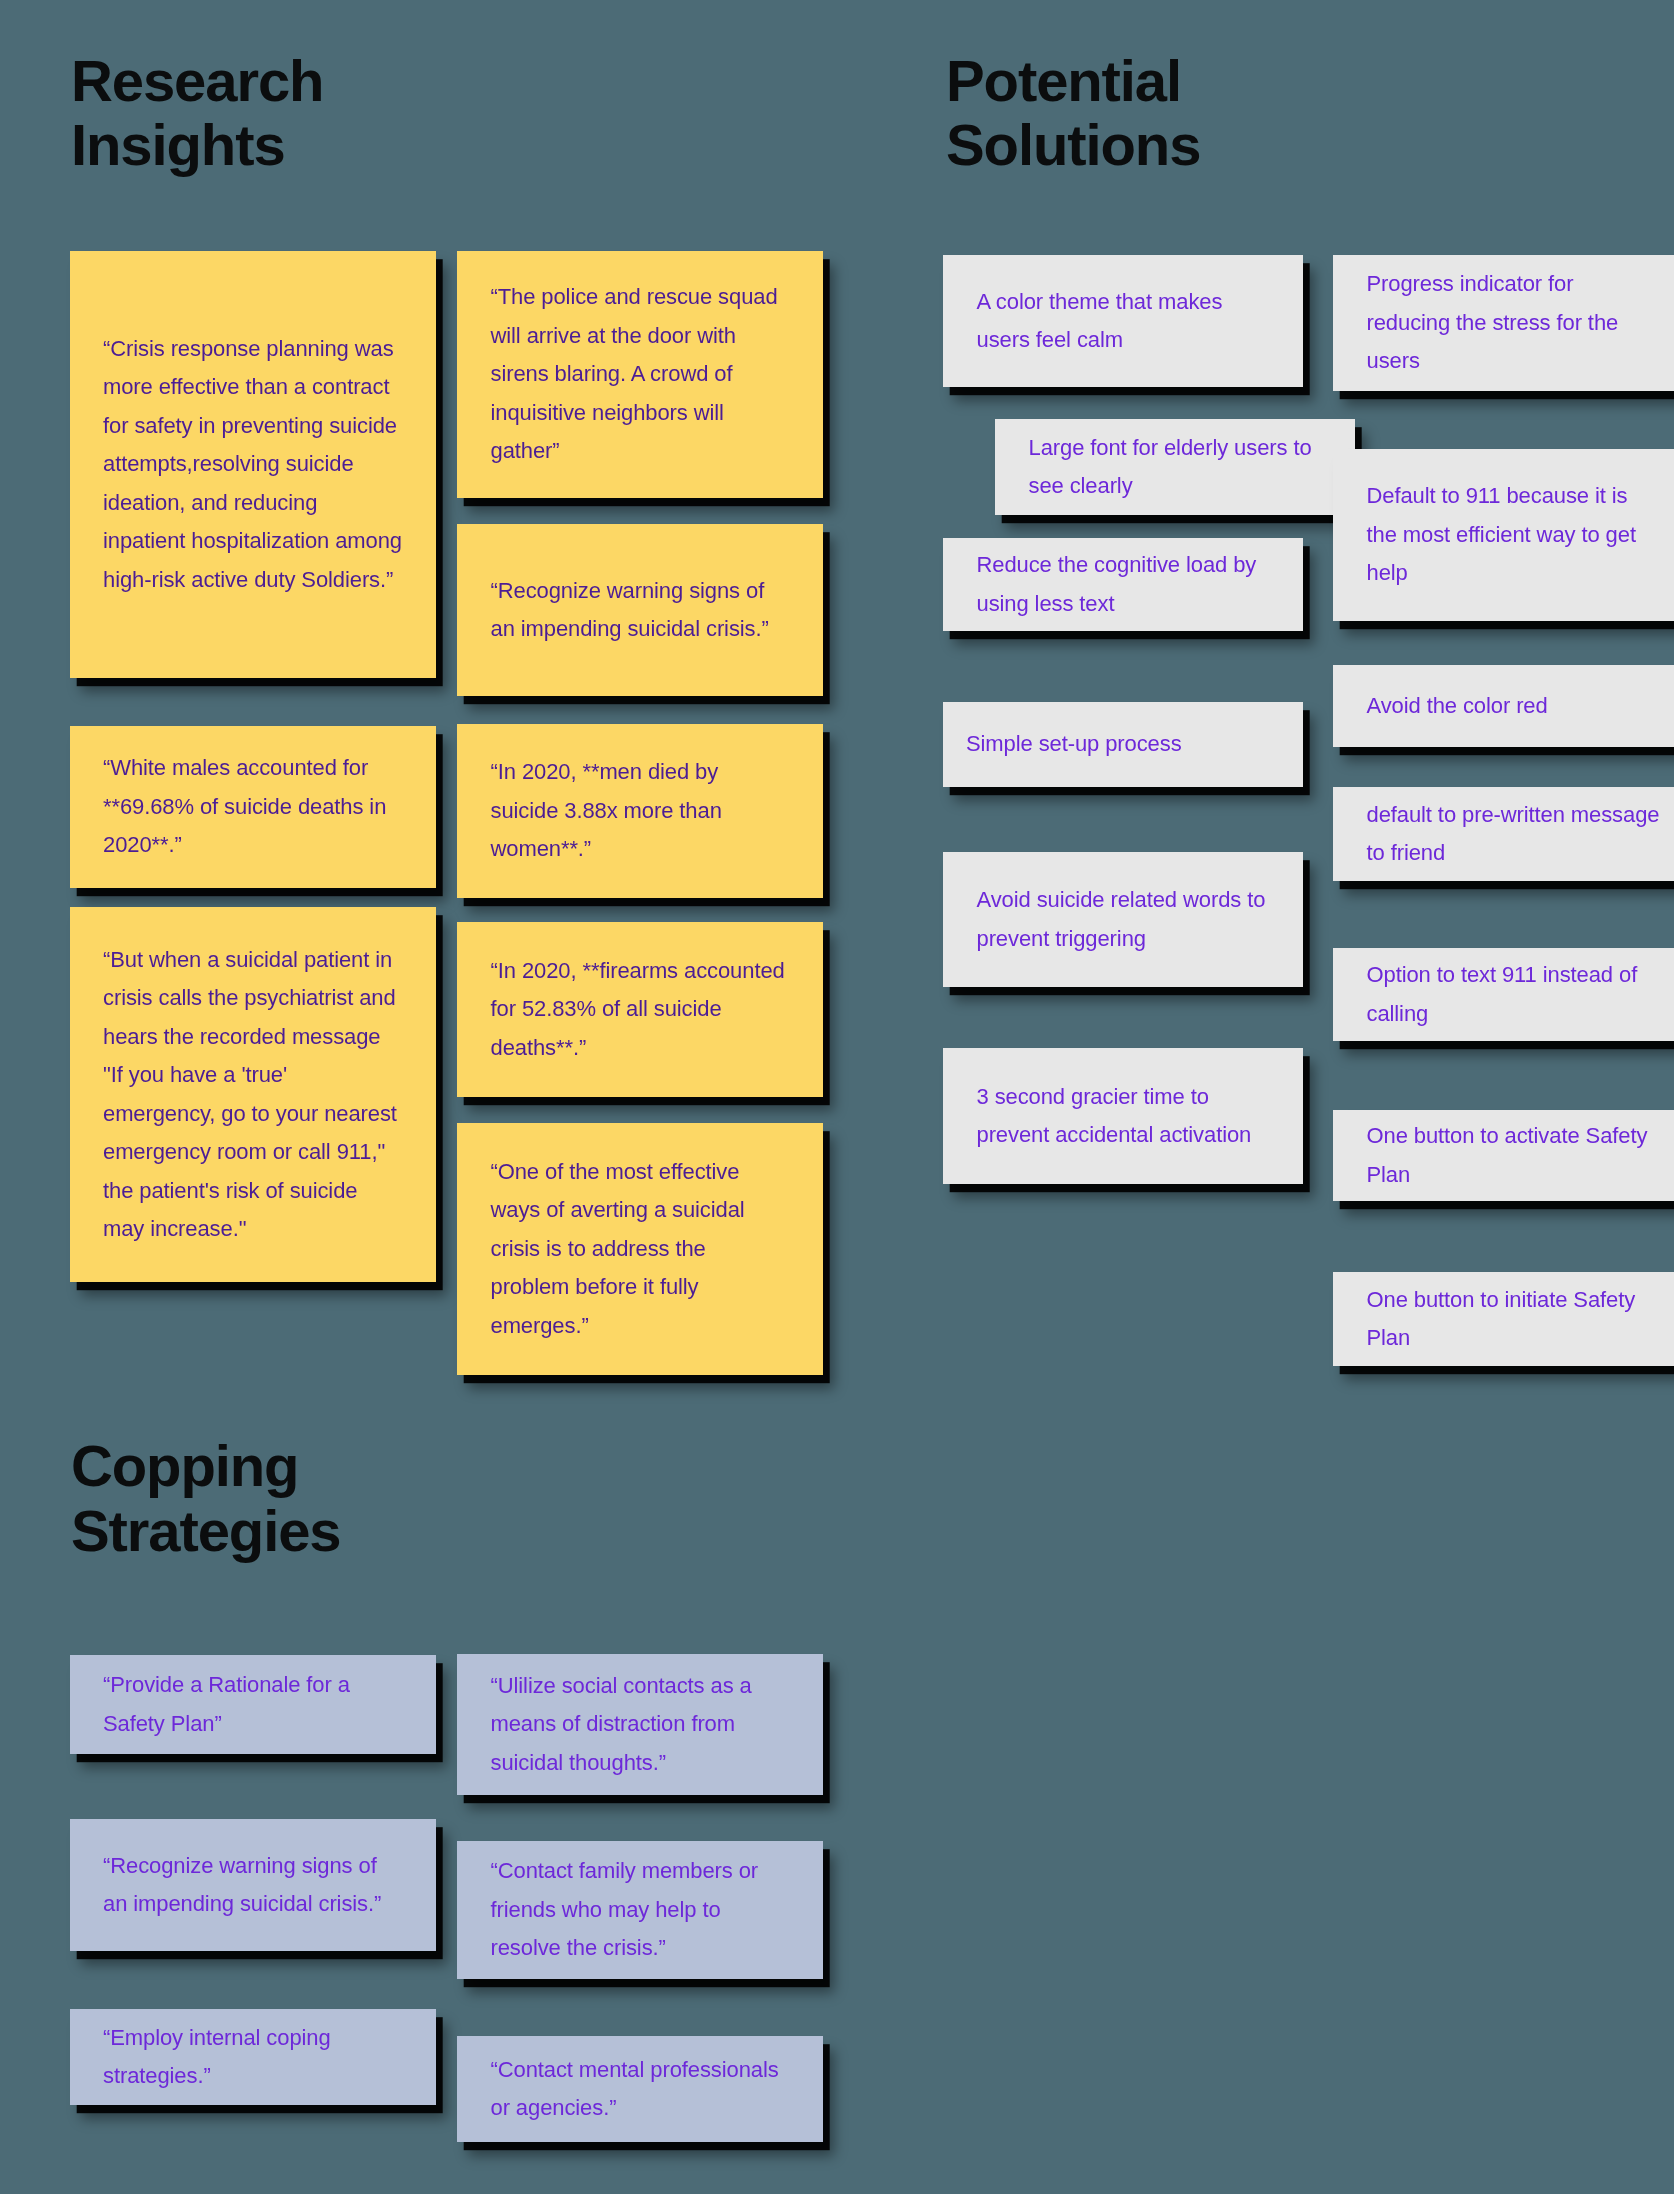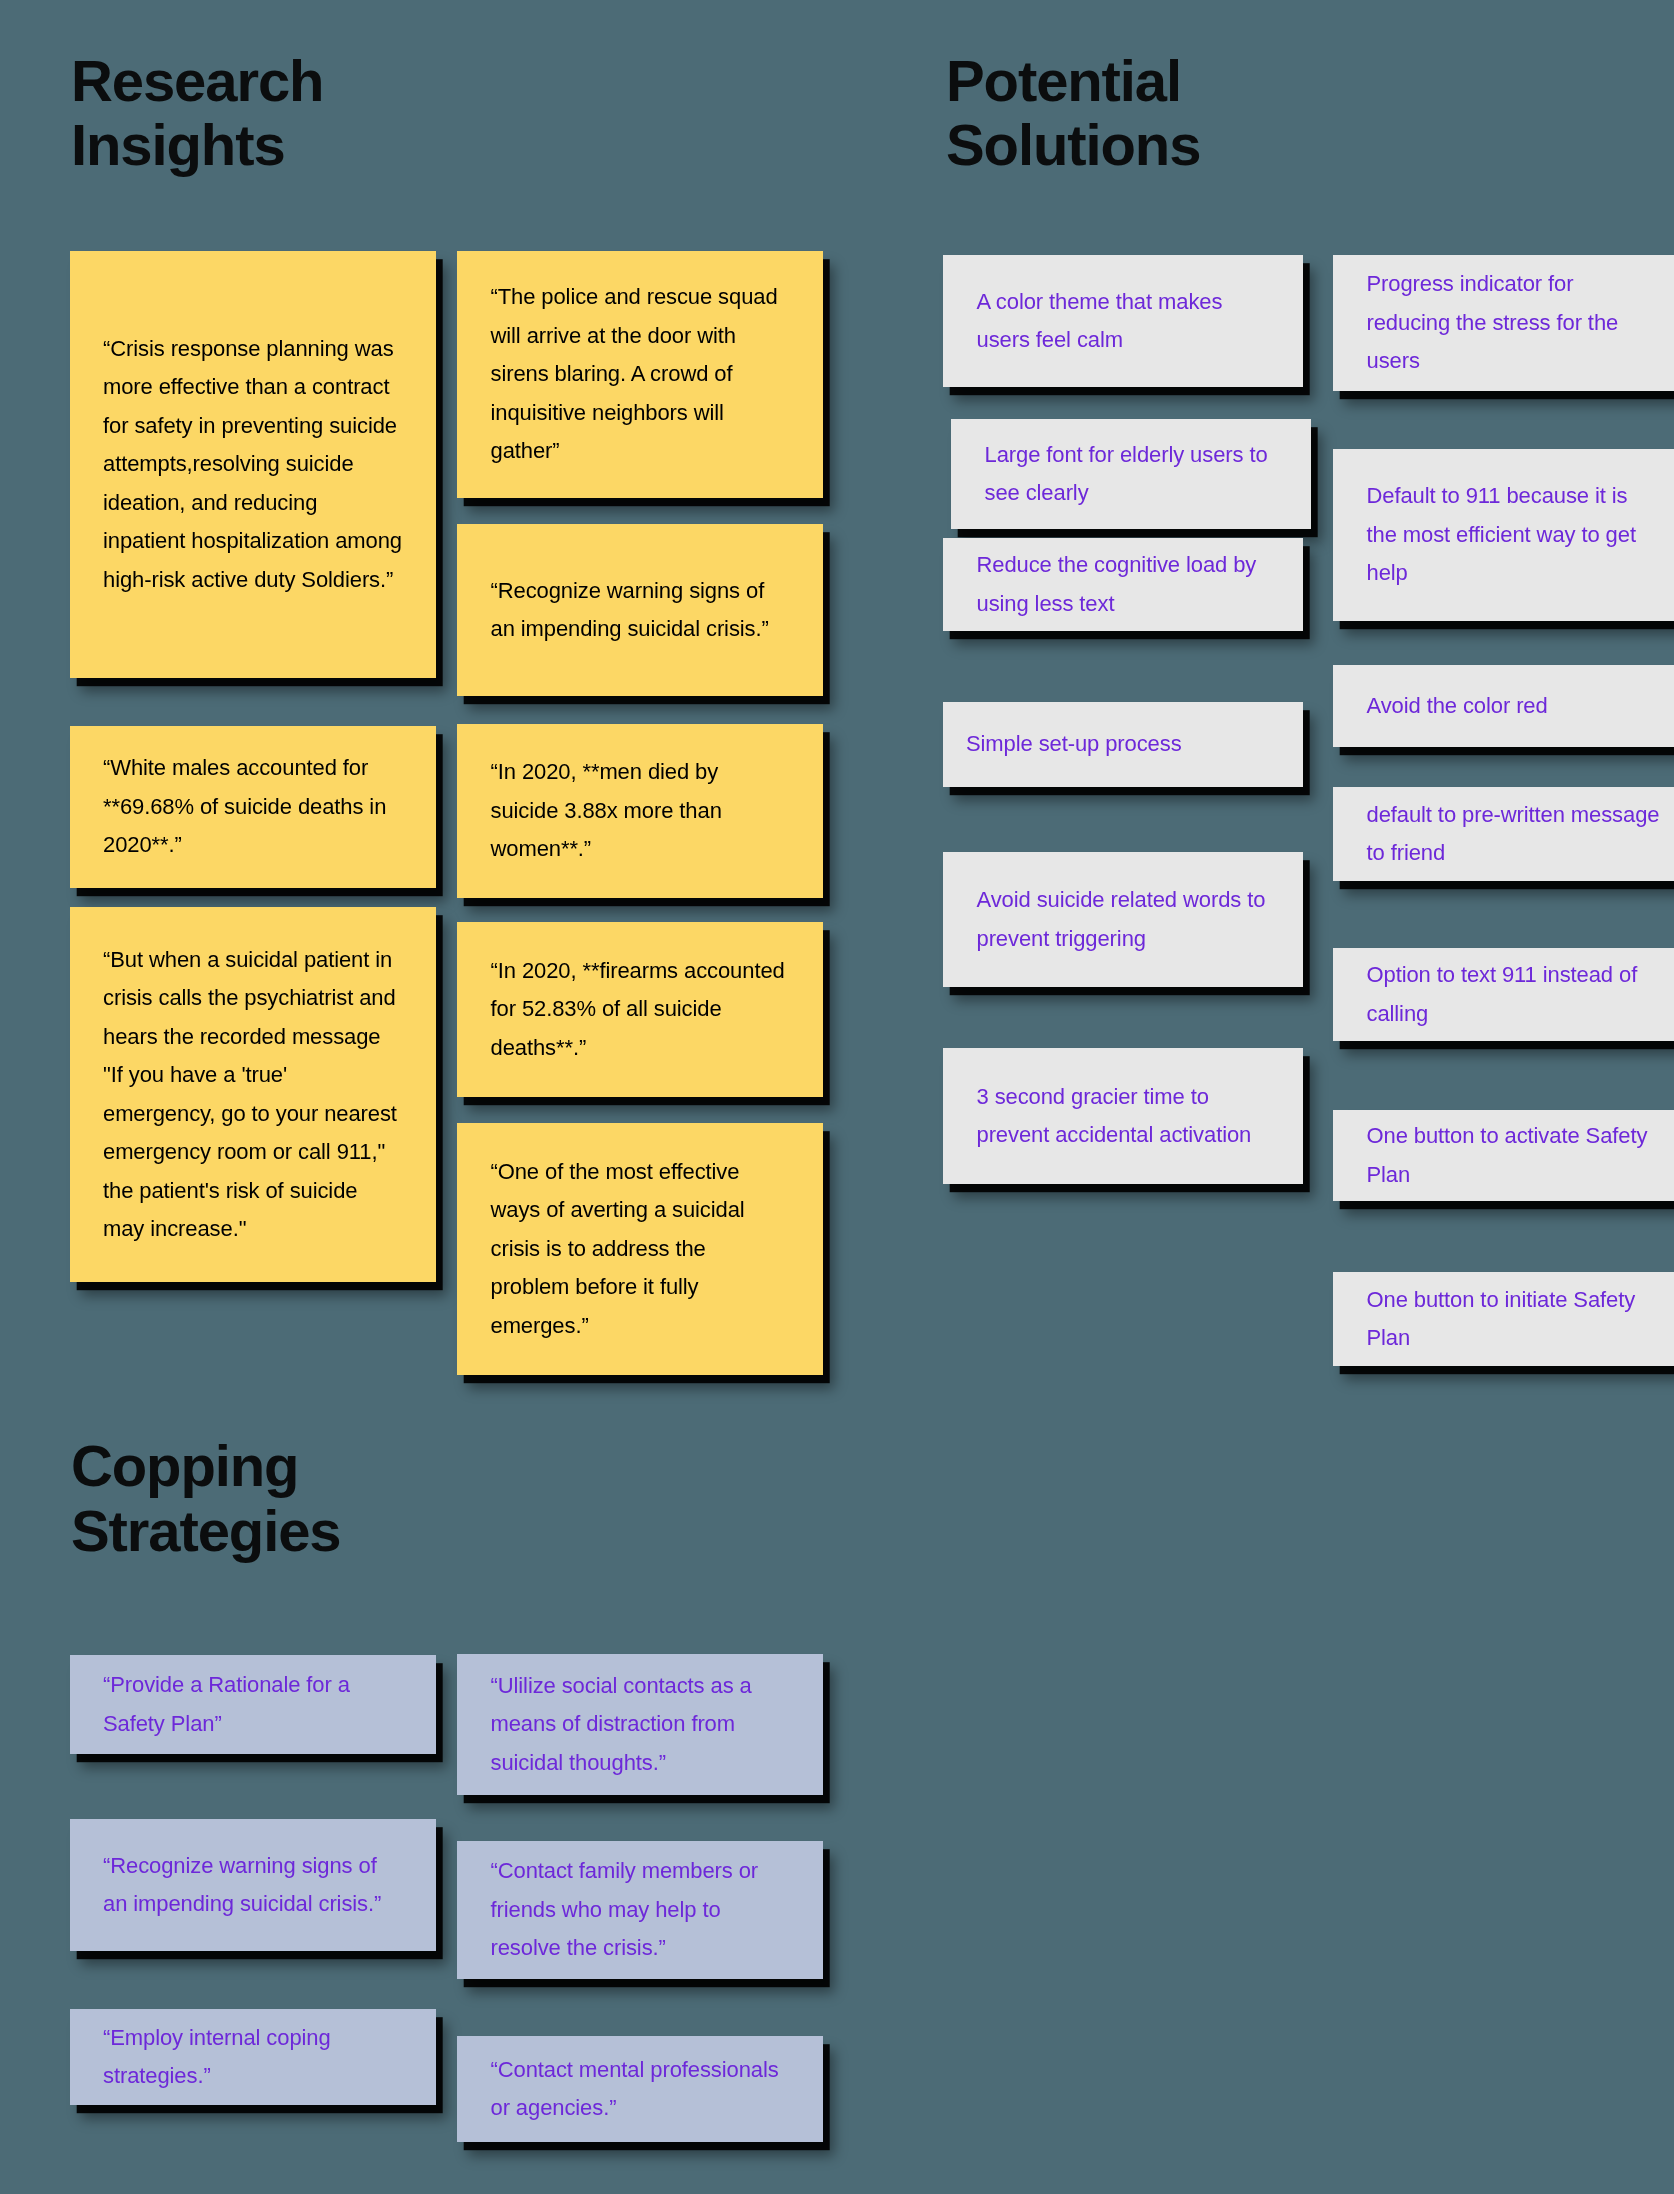--- a/index.html
+++ b/index.html
@@ -39,21 +39,21 @@
     position: absolute;
     box-shadow: 6.7px 8.2px 0 rgba(0,0,0,0.92), 10.5px 13.5px 12px rgba(0,0,0,0.40);
     padding: 19.5px 22.5px;
     display: flex;
     align-items: center;
   }
   .card .txt {
     font-family: "Liberation Sans", sans-serif;
     font-size: 22px;
     line-height: 1.75;
-    color: #000000;
+    color: #4c1d95;
     white-space: pre-line;
     letter-spacing: -0.1px;
   }
 
   .card.yellow { background: #FCD765; }
   .card.gray   { background: #E7E7E7; }
   .card.blue   { background: #B5C0D7; }
 
   .card.gray .txt, .card.blue .txt { color: #6d28d9; }
 </style>
@@ -90,21 +90,21 @@
   <div class="card yellow" style="left:413px; top:1079px; width:366px; height:252px;">
     <span class="txt">“One of the most effective ways of averting a suicidal crisis is to address the problem before it fully emerges.”</span>
   </div>
 
   <div class="section-title" id="title-solutions">Potential
 Solutions</div>
 
   <div class="card gray" style="left:899px; top:211px; width:360px; height:132px;">
     <span class="txt">A color theme that makes users feel calm</span>
   </div>
-  <div class="card gray" style="left:907px; top:375px; width:360px; height:110px;">
+  <div class="card gray" style="left:951px; top:375px; width:360px; height:96px;">
     <span class="txt">Large font for elderly users to see clearly</span>
   </div>
   <div class="card gray" style="left:899px; top:494px; width:360px; height:93px;">
     <span class="txt">Reduce the cognitive load by using less text</span>
   </div>
   <div class="card gray" style="left:899px; top:658px; width:360px; height:85px;padding-left:12px;">
     <span class="txt">Simple set-up process</span>
   </div>
   <div class="card gray" style="left:899px; top:808px; width:360px; height:135px;">
     <span class="txt">Avoid suicide related words to prevent triggering</span>

